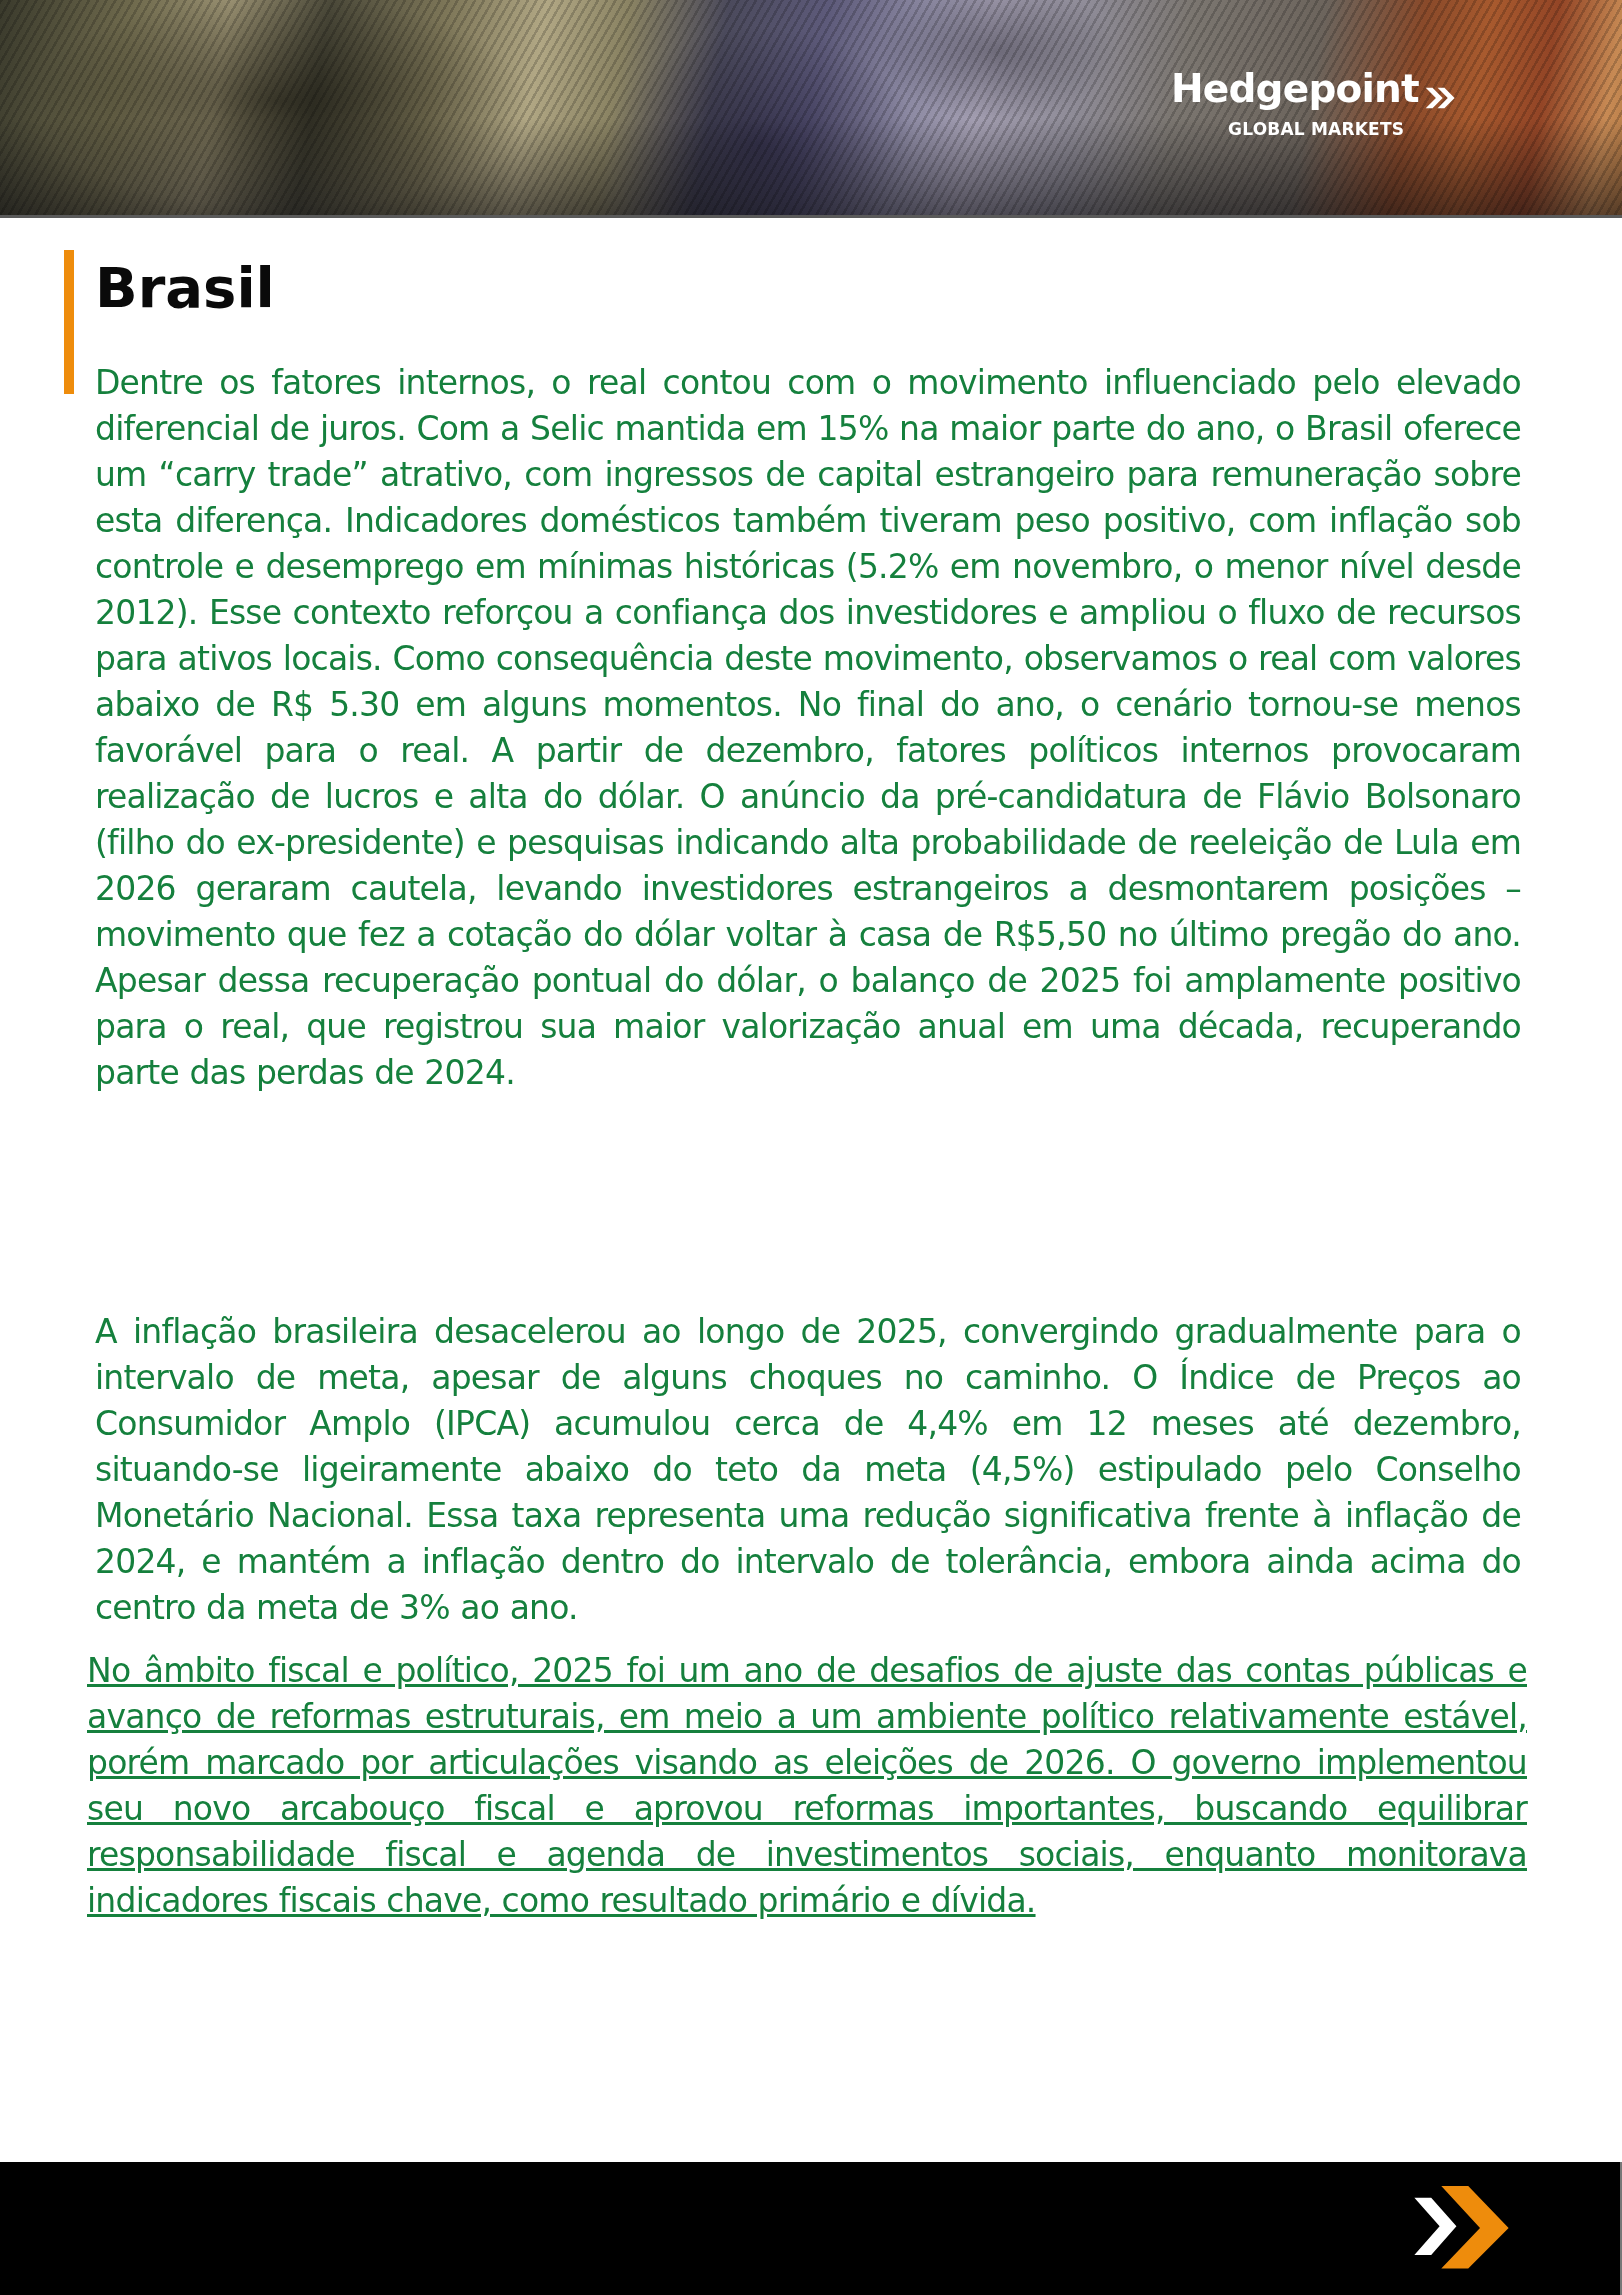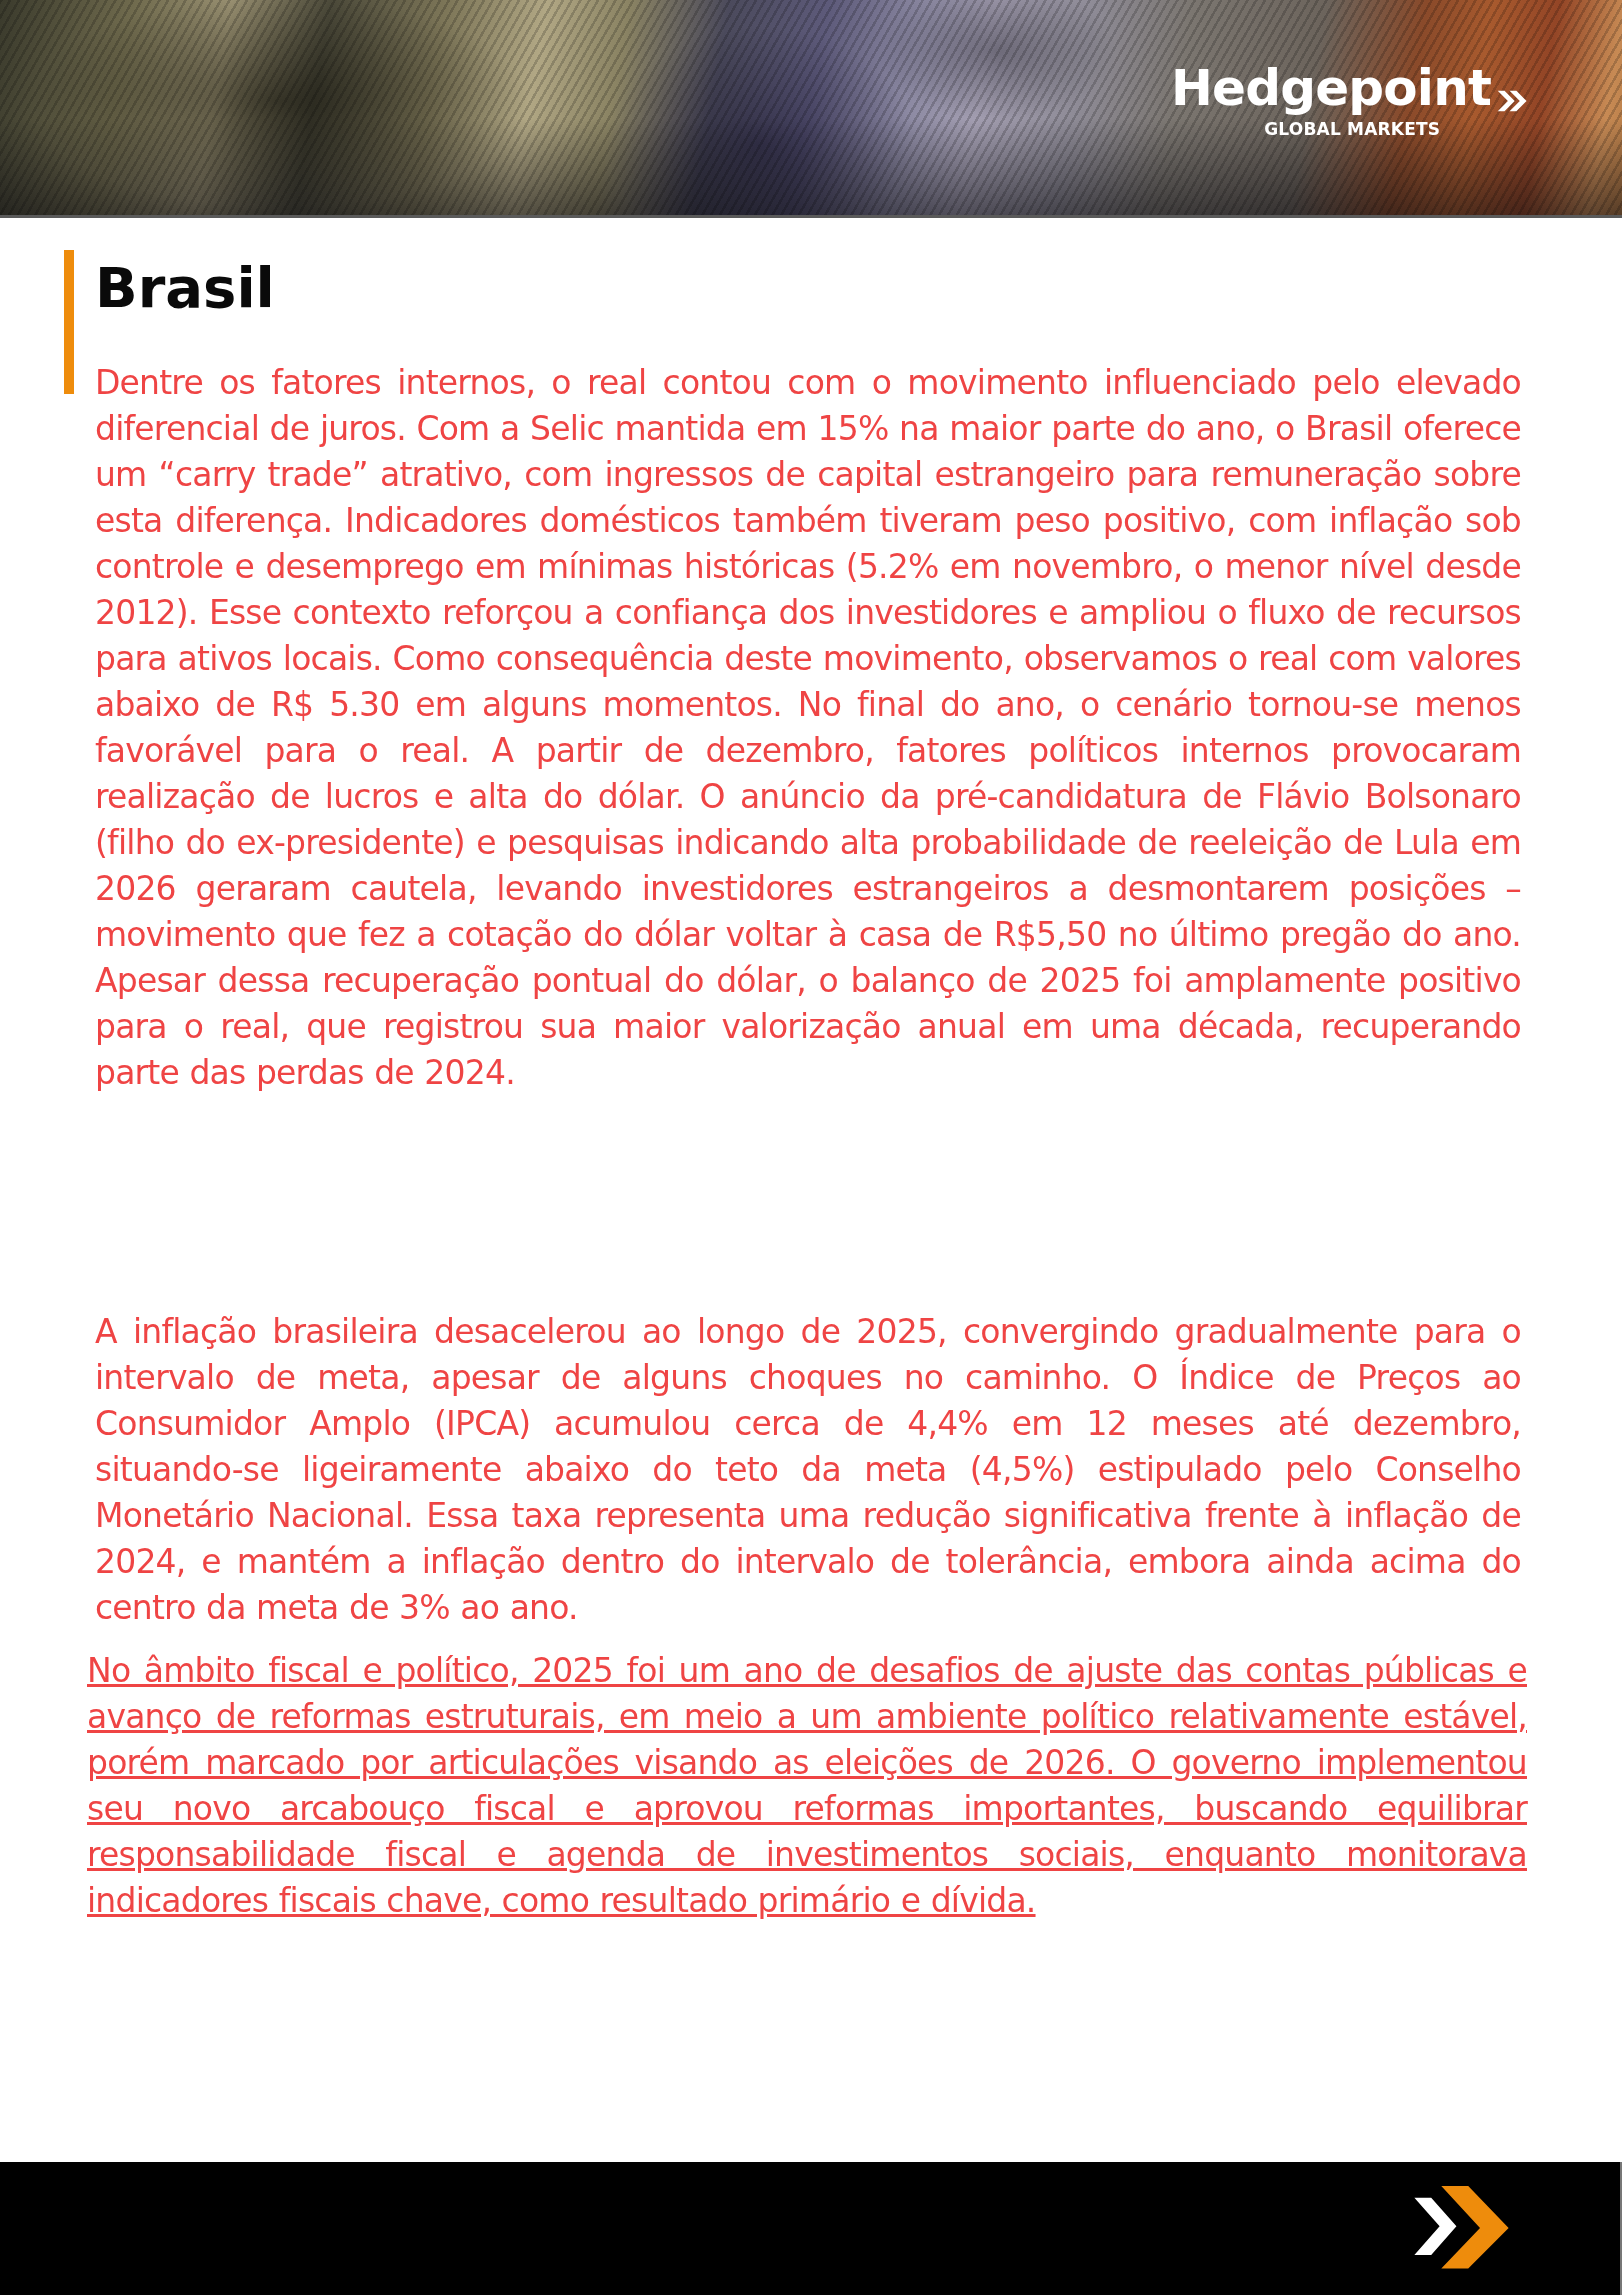--- a/index.html
+++ b/index.html
@@ -30,40 +30,40 @@
     mix-blend-mode: multiply;
   }
   .banner-line {
     position: absolute; left: 0; top: 215px; width: 1622px; height: 2.5px; background: #5a5a5a;
   }
   .logo {
     position: absolute; left: 1171px; top: 59px; color: #ffffff;
   }
   .logo-word {
     font-family: "DejaVu Sans", sans-serif; font-weight: bold;
-    font-size: 50px; line-height: 59px; letter-spacing: -0.8px; white-space: nowrap;
+    font-size: 39px; line-height: 59px; letter-spacing: -0.8px; white-space: nowrap;
     display: flex; align-items: center;
   }
   .logo-chevrons { margin-left: 5px; display: inline-block; width: 34px; height: 34px; }
   .logo-sub {
     font-family: "DejaVu Sans", sans-serif; font-weight: bold;
     font-size: 17px; line-height: 18.6px; margin-top: 1.7px; margin-left: 3.4px; letter-spacing: 0.2px; text-align: center;
   }
   .accent-bar {
     position: absolute; left: 64px; top: 250px; width: 10px; height: 144px; background: #ee8c0c;
   }
   .title {
     position: absolute; left: 95px; top: 260px; margin: 0;
     font-family: "DejaVu Sans", sans-serif; font-weight: bold; font-size: 56px; line-height: 56px;
     color: #0a0a0a;
   }
   .para {
     position: absolute; margin: 0;
     font-family: "DejaVu Sans", sans-serif; font-size: 33px; line-height: 46px;
-    text-align: justify; color: #ef4444; letter-spacing: -0.8px; word-spacing: 0.8px;
+    text-align: justify; color: #15803d; letter-spacing: -0.8px; word-spacing: 0.8px;
     hyphens: none;
   }
   .p1 { left: 95px; top: 360px; width: 1426px; }
   .p2 { left: 95px; top: 1309px; width: 1426px; }
   .p3 { left: 87px; top: 1648px; width: 1440px; text-decoration: underline; }
   .footer {
     position: absolute; left: 0; top: 2162px; width: 1622px; height: 133px; background: #000000;
   }
   .footer-edge { position: absolute; right: 0; top: 0; width: 1.7px; height: 133px; background: #777; }
   .footer-logo { position: absolute; left: 1411px; top: 22px; width: 101px; height: 88px; }

